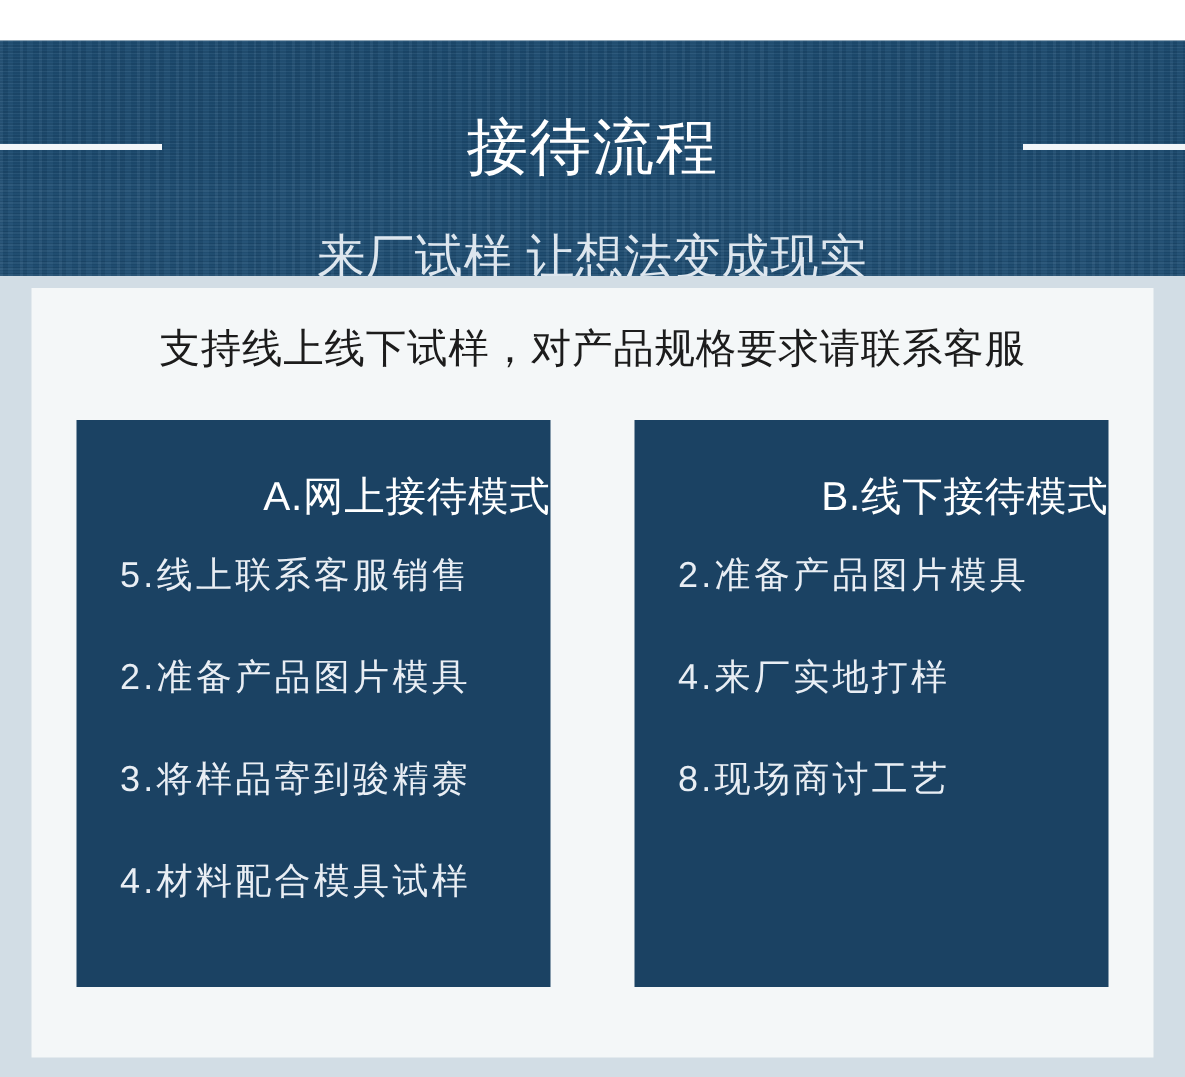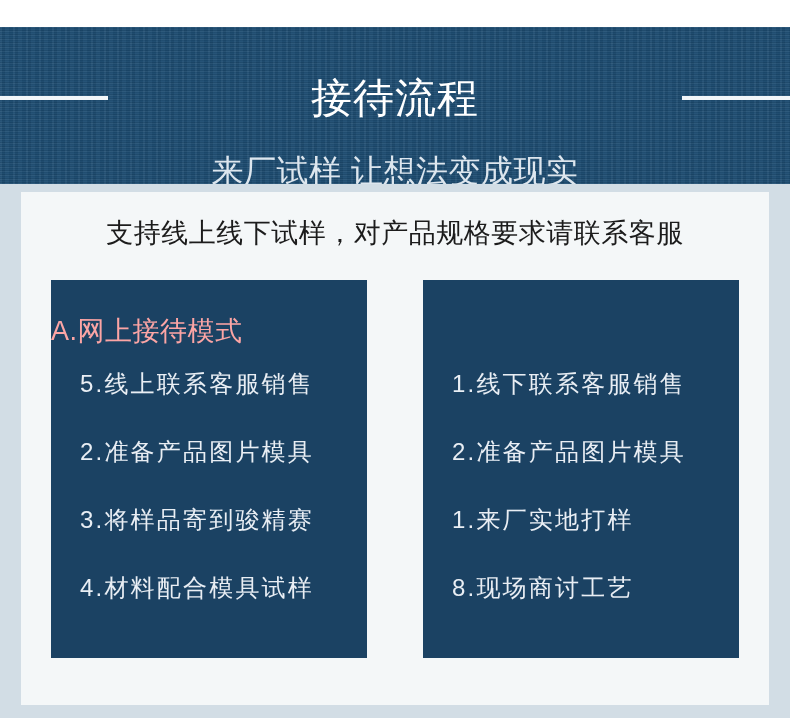--- a/index.html
+++ b/index.html
@@ -150,24 +150,24 @@
     background: #1b4263;
     position: relative;
     box-sizing: border-box;
     padding: 0;
   }
   .card-title {
     position: absolute;
     left: 0;
     top: 33px;
     width: 100%;
-    text-align: left;
+    text-align: right;
     font-size: 27px;
     line-height: 36px;
-    color: #fca5a5;
+    color: #ffffff;
     letter-spacing: 0.5px;
     white-space: nowrap;
   }
   .card-list {
     position: absolute;
     left: 29px;
     top: 88px;
     width: 270px;
     margin: 0;
     padding: 0;
@@ -216,24 +216,24 @@
         <div class="card-title">A.网上接待模式</div>
         <ul class="card-list">
           <li>5.线上联系客服销售</li>
           <li>2.准备产品图片模具</li>
           <li>3.将样品寄到骏精赛</li>
           <li>4.材料配合模具试样</li>
         </ul>
       </div>
 
       <div class="card">
+        <div class="card-title">B.线下接待模式</div>
         <ul class="card-list">
-          <li>1.线下联系客服销售</li>
           <li>2.准备产品图片模具</li>
-          <li>1.来厂实地打样</li>
+          <li>4.来厂实地打样</li>
           <li>8.现场商讨工艺</li>
         </ul>
       </div>
 
     </div>
   </div>
 
 </div>
 
 </body></html>

